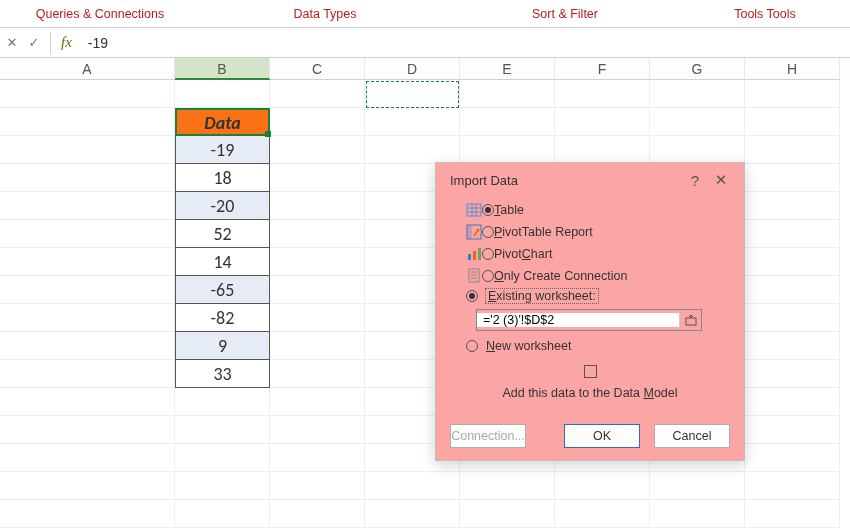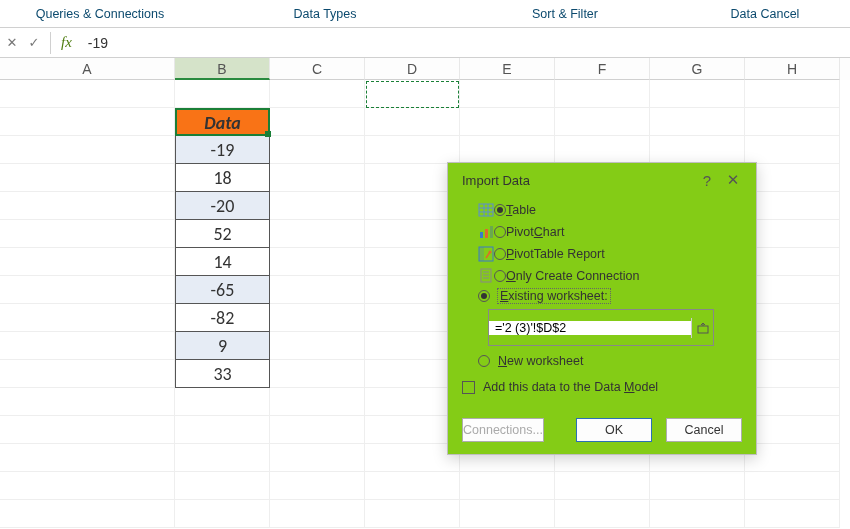--- a/index.html
+++ b/index.html
@@ -13,21 +13,21 @@
       overflow: hidden;
       position: relative;
     }
     
     .ribbon-groups {
       height: 28px;
       border-bottom: 1px solid #d0d0d0;
       display: flex;
       align-items: center;
       font-size: 12.5px;
-      color: #0c4a6e;
+      color: #b91c1c;
     }
     .ribbon-group-label { text-align: center; }
     .rg1 { width: 200px; }
     .rg2 { width: 250px; }
     .rg3 { width: 230px; }
     .rg4 { width: 170px; }
     
     .formula-bar {
       height: 30px;
       border-bottom: 1px solid #d0d0d0;
@@ -119,24 +119,24 @@
     }
     
     .marquee {
       position: absolute;
       border: 1.5px dashed #1a7f37;
       pointer-events: none;
     }
     
     .dialog {
       position: absolute;
-      left: 447px;
+      left: 435px;
       top: 162px;
       width: 310px;
-      background: #84cc16;
+      background: #fca5a5;
       border: 1px solid #bfbfbf;
       box-shadow: 0 4px 14px rgba(0,0,0,.18);
       font-size: 12.5px;
       color: #333;
     }
     .dialog-titlebar {
       display: flex;
       align-items: center;
       padding: 8px 10px 4px 14px;
       font-size: 13px;
@@ -164,32 +164,32 @@
       content: ""; position: absolute; left: 2px; top: 2px;
       width: 6px; height: 6px; border-radius: 50%; background: #333;
     }
     .opt-label u { text-decoration: underline; }
     .loc-row { display: flex; align-items: center; gap: 8px; padding: 2px 0 2px 16px; }
     .loc-input-wrap {
       display: flex; align-items: center;
       border: 1px solid #888;
       margin-left: 26px;
       width: 226px;
-      height: 37px;
+      height: 22px;
     }
     .loc-input {
       flex: 1; border: none; outline: none; font-size: 12.5px; padding: 0 6px;
     }
     .loc-pick {
       width: 22px; height: 20px;
       border-left: 1px solid #ccc;
       display: inline-flex; align-items: center; justify-content: center;
       font-size: 12px;
     }
-    .chk-row { display: flex; align-items: center; gap: 8px; padding: 10px 0 4px 0; }
+    .chk-row { display: flex; align-items: center; gap: 8px; padding: 10px 0 4px 0; flex-direction: column; }
     .chk {
       width: 13px; height: 13px; border: 1px solid #555; flex: 0 0 13px;
     }
     .dialog-footer {
       display: flex; justify-content: flex-end; gap: 14px;
       padding: 10px 14px 12px 14px;
     }
     .dialog-footer .spacer { flex: 1; }
     .btn {
       min-width: 76px; height: 24px;
@@ -202,21 +202,21 @@
     .dotted-focus { outline: 1px dotted #666; outline-offset: 0px; padding: 0 2px; }
     svg { display: block; }
   </style>
 </head>
 <body>
 
 <div class="ribbon-groups">
   <div class="ribbon-group-label rg1">Queries &amp; Connections</div>
   <div class="ribbon-group-label rg2">Data Types</div>
   <div class="ribbon-group-label rg3">Sort &amp; Filter</div>
-  <div class="ribbon-group-label rg4">Data Cancel</div>
+  <div class="ribbon-group-label rg4">Tools Tools</div>
 </div>
 
 <div class="formula-bar">
   <span class="fb-icon">✕</span>
   <span class="fb-icon">✓</span>
   <span class="fb-sep"></span>
   <span class="fx-label">fx</span>
   <input class="formula-input" value="-19" style="">
 </div>
 
@@ -428,40 +428,40 @@
             <line x1="10" y1="2" x2="10" y2="14" stroke="#5a8bd6"></line>
           </svg>
       </span>
       <span class="radio checked"></span>
       <span class="opt-label"><u>T</u><span>able</span></span>
     </div>
 
     <div class="opt-row">
       <span class="opt-icon">
         <svg width="16" height="16">
-            <rect x="2" y="8" width="3" height="6" fill="#3a7bc8"></rect>
-            <rect x="7" y="5" width="3" height="9" fill="#e06a2b"></rect>
-            <rect x="12" y="2" width="3" height="12" fill="#6aa84f"></rect>
-          </svg>
-      </span>
-      <span class="radio"></span>
-      <span class="opt-label">Pivot<u>C</u><span>hart</span></span>
-    </div>
-
-    <div class="opt-row">
-      <span class="opt-icon">
-        <svg width="16" height="16">
             <rect x="1" y="1" width="14" height="14" fill="none" stroke="#3a7bc8"></rect>
             <rect x="1" y="1" width="5" height="14" fill="#3a7bc8" opacity=".25"></rect>
             <path d="M8 12 L12 6" stroke="#e06a2b" stroke-width="1.5" fill="none"></path>
             <circle cx="12" cy="6" r="1.5" fill="#e06a2b"></circle>
           </svg>
       </span>
       <span class="radio"></span>
       <span class="opt-label"><u>P</u><span>ivotTable Report</span></span>
+    </div>
+
+    <div class="opt-row">
+      <span class="opt-icon">
+        <svg width="16" height="16">
+            <rect x="2" y="8" width="3" height="6" fill="#3a7bc8"></rect>
+            <rect x="7" y="5" width="3" height="9" fill="#e06a2b"></rect>
+            <rect x="12" y="2" width="3" height="12" fill="#6aa84f"></rect>
+          </svg>
+      </span>
+      <span class="radio"></span>
+      <span class="opt-label">Pivot<u>C</u><span>hart</span></span>
     </div>
 
     <div class="opt-row">
       <span class="opt-icon">
         <svg width="16" height="16">
             <rect x="3" y="1" width="10" height="13" fill="none" stroke="#888"></rect>
             <line x1="5" y1="4" x2="11" y2="4" stroke="#888"></line>
             <line x1="5" y1="7" x2="11" y2="7" stroke="#888"></line>
             <line x1="5" y1="10" x2="11" y2="10" stroke="#888"></line>
           </svg>
@@ -489,18 +489,18 @@
       <span class="radio"></span>
       <span class="opt-label"><u>N</u><span>ew worksheet</span></span>
     </div>
 
     <div class="chk-row">
       <span class="chk"></span>
       <span class="opt-label">Add this data to the Data <u>M</u><span>odel</span></span>
     </div>
   </div>
   <div class="dialog-footer">
-    <button class="btn disabled">Connections...</button>
+    <button class="btn disabled">Connection...</button>
     <div class="spacer"></div>
     <button class="btn primary">OK</button>
     <button class="btn">Cancel</button>
   </div>
 </div>
 
 </body></html>

